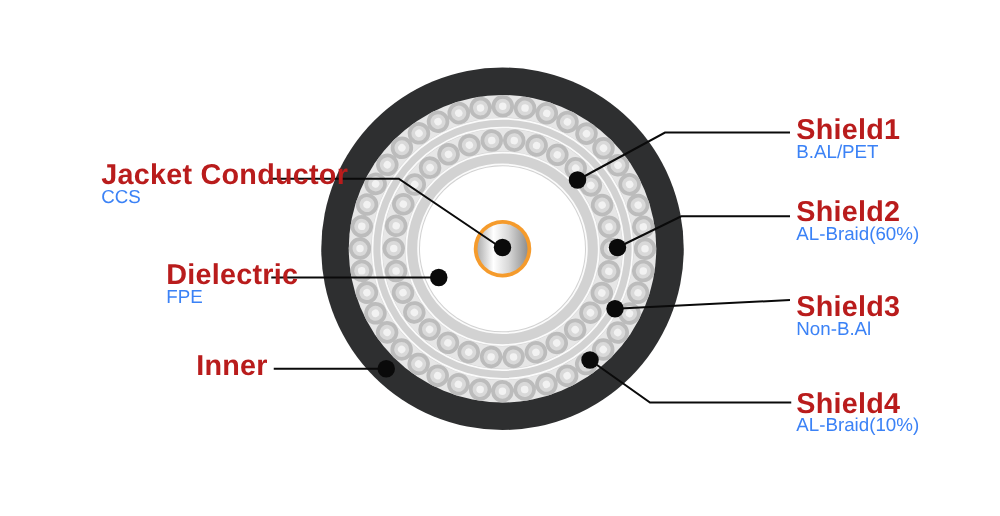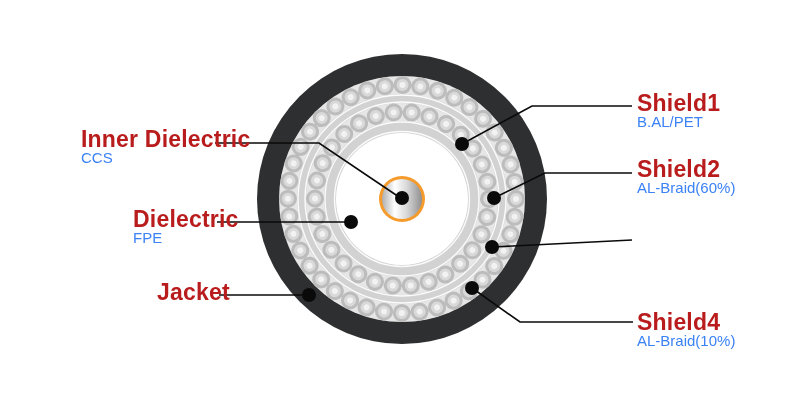--- a/index.html
+++ b/index.html
@@ -88,42 +88,46 @@
       <circle cx="351" cy="222" r="7"></circle>
       <circle cx="309" cy="295" r="7"></circle>
       <circle cx="462" cy="144" r="7"></circle>
       <circle cx="494" cy="198" r="7"></circle>
       <circle cx="492" cy="247" r="7"></circle>
       <circle cx="472" cy="288" r="7"></circle>
     </g>
   </svg>
 
   <div class="label" style="left:81px; top:130px">
-    <div class="label-title">Inner Dielectric</div>
+    <div class="label-title">Jacket Conductor</div>
     <div class="label-sub">CCS</div>
   </div>
 
   <div class="label" style="left:133px; top:210px">
     <div class="label-title">Dielectric</div>
     <div class="label-sub">FPE</div>
   </div>
 
   <div class="label" style="left:157px; top:283px">
-    <div class="label-title">Jacket</div>
+    <div class="label-title">Inner</div>
   </div>
 
   <div class="label" style="left:637px; top:94px">
     <div class="label-title">Shield1</div>
     <div class="label-sub">B.AL/PET</div>
   </div>
 
   <div class="label" style="left:637px; top:160px">
     <div class="label-title">Shield2</div>
     <div class="label-sub">AL-Braid(60%)</div>
   </div>
 
+  <div class="label" style="left:637px; top:236px">
+    <div class="label-title">Shield3</div>
+    <div class="label-sub">Non-B.Al</div>
+  </div>
 
   <div class="label" style="left:637px; top:313px">
     <div class="label-title">Shield4</div>
     <div class="label-sub">AL-Braid(10%)</div>
   </div>
 
 </div>
 
 </body></html>

